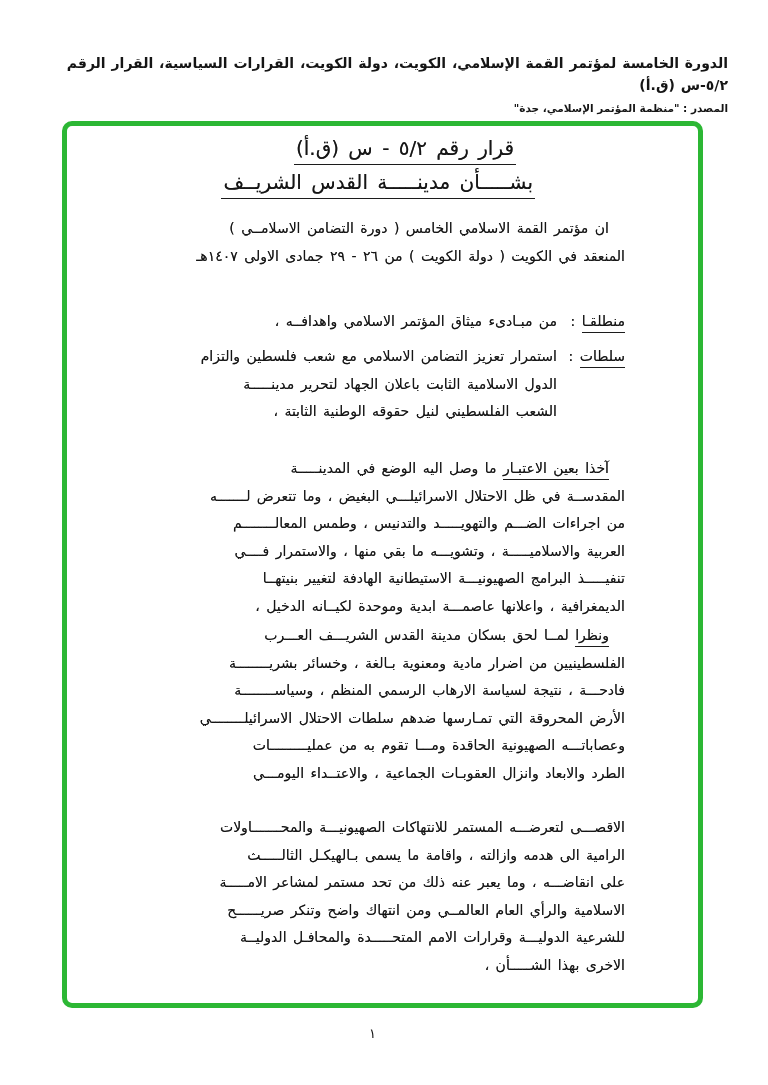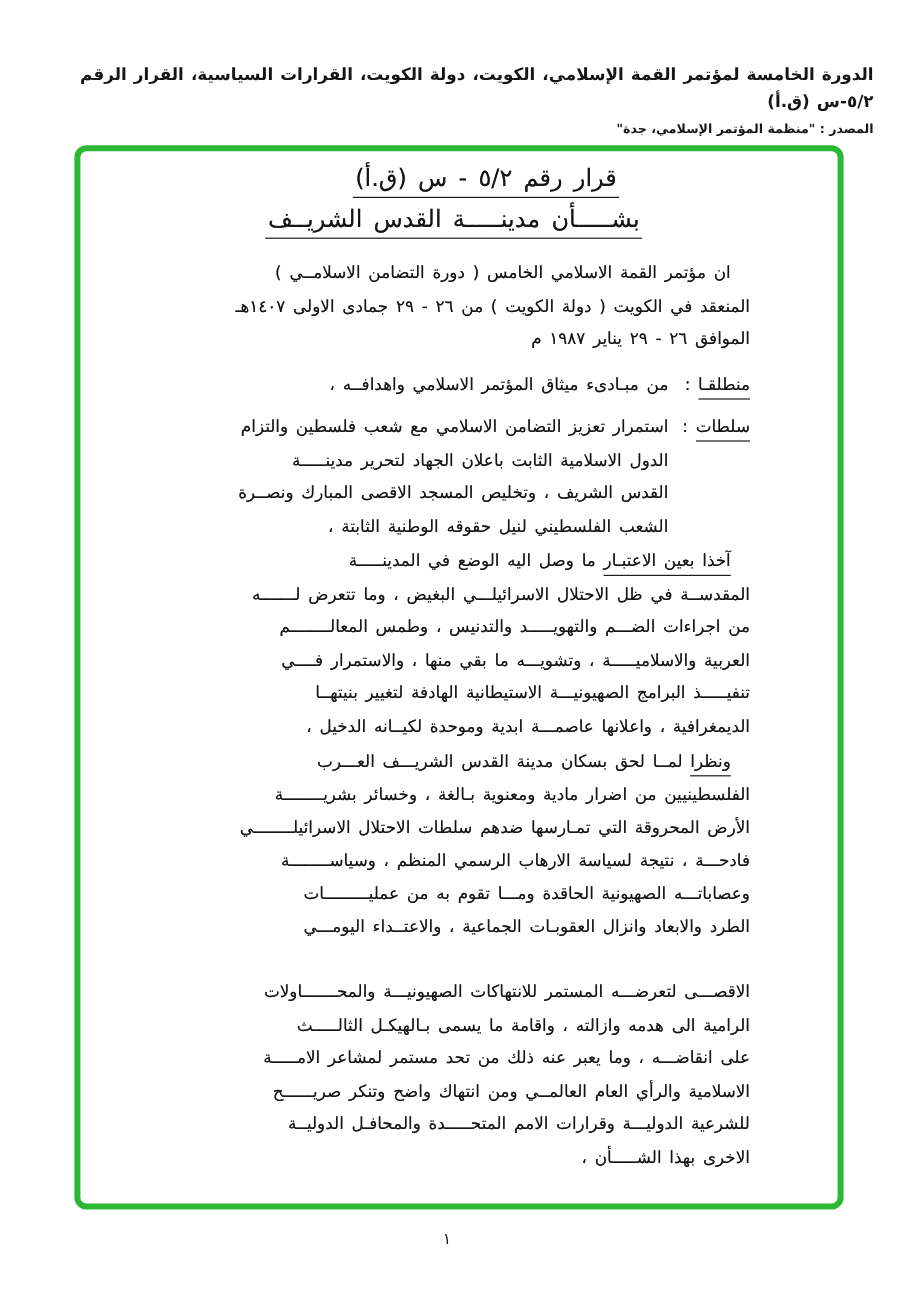--- a/index.html
+++ b/index.html
@@ -54,54 +54,52 @@
 <div class="frame"></div>
 
 <div class="title-block">
   <div><span class="title-line">قرار رقم ٥/٢ - س (ق.أ)</span></div>
   <div><span class="title-line">بشـــــأن مدينـــــة القدس الشريــف</span></div>
 </div>
 
 <div class="block" style="top:215px;">
   <div class="line indent">ان مؤتمر القمة الاسلامي الخامس ( دورة التضامن الاسلامــي )</div>
   <div class="line">المنعقد في الكويت ( دولة الكويت ) من ٢٦ - ٢٩ جمادى الاولى ١٤٠٧هـ</div>
-  <div class="line">الموافق ٢٦ - ٢٩ يناير ١٩٨٧ م</div>
 </div>
 
 <div class="block" style="top:308px;">
   <div class="clause-label"><span class="ul">منطلقـا</span> <span>:</span></div>
   <div class="clause-body">
     <div class="line">من مبـادىء ميثاق المؤتمر الاسلامي واهدافــه ،</div>
   </div>
 </div>
 
 <div class="block" style="top:343px;">
   <div class="clause-label"><span class="ul">سلطات</span> <span>:</span></div>
   <div class="clause-body">
     <div class="line">استمرار تعزيز التضامن الاسلامي مع شعب فلسطين والتزام</div>
     <div class="line">الدول الاسلامية الثابت باعلان الجهاد لتحرير مدينـــــة</div>
-    <div class="line">القدس الشريف ، وتخليص المسجد الاقصى المبارك ونصــرة</div>
     <div class="line">الشعب الفلسطيني لنيل حقوقه الوطنية الثابتة ،</div>
   </div>
 </div>
 
 <div class="block" style="top:455px;">
   <div class="line indent"><span class="ul">آخذا بعين الاعتبـار</span> <span>ما وصل اليه الوضع في المدينـــــة</span></div>
   <div class="line">المقدســة في ظل الاحتلال الاسرائيلـــي البغيض ، وما تتعرض لـــــــه</div>
   <div class="line">من اجراءات الضـــم والتهويـــــد والتدنيس ، وطمس المعالــــــــم</div>
   <div class="line">العربية والاسلاميـــــة ، وتشويـــه ما بقي منها ، والاستمرار فــــي</div>
   <div class="line">تنفيـــــذ البرامج الصهيونيـــة الاستيطانية الهادفة لتغيير بنيتهــا</div>
   <div class="line">الديمغرافية ، واعلانها عاصمـــة ابدية وموحدة لكيــانه الدخيل ،</div>
 </div>
 
 <div class="block" style="top:622px;">
   <div class="line indent"><span class="ul">ونظرا</span> <span>لمــا لحق بسكان مدينة القدس الشريـــف العـــرب</span></div>
   <div class="line">الفلسطينيين من اضرار مادية ومعنوية بـالغة ، وخسائر بشريــــــــة</div>
+  <div class="line">فادحـــة ، نتيجة لسياسة الارهاب الرسمي المنظم ، وسياســــــــة</div>
   <div class="line">الأرض المحروقة التي تمـارسها ضدهم سلطات الاحتلال الاسرائيلــــــــي</div>
-  <div class="line">فادحـــة ، نتيجة لسياسة الارهاب الرسمي المنظم ، وسياســــــــة</div>
   <div class="line">وعصاباتـــه الصهيونية الحاقدة ومـــا تقوم به من عمليـــــــــات</div>
   <div class="line">الطرد والابعاد وانزال العقوبـات الجماعية ، والاعتــداء اليومـــي</div>
 </div>
 
 <div class="block" style="top:814px;">
   <div class="line">الاقصـــى لتعرضـــه المستمر للانتهاكات الصهيونيـــة والمحـــــــاولات</div>
   <div class="line">الرامية الى هدمه وازالته ، واقامة ما يسمى بـالهيكـل الثالـــــث</div>
   <div class="line">على انقاضـــه ، وما يعبر عنه ذلك من تحد مستمر لمشاعر الامـــــة</div>
   <div class="line">الاسلامية والرأي العام العالمــي ومن انتهاك واضح وتنكر صريــــــح</div>
   <div class="line">للشرعية الدوليـــة وقرارات الامم المتحـــــدة والمحافـل الدوليــة</div>

